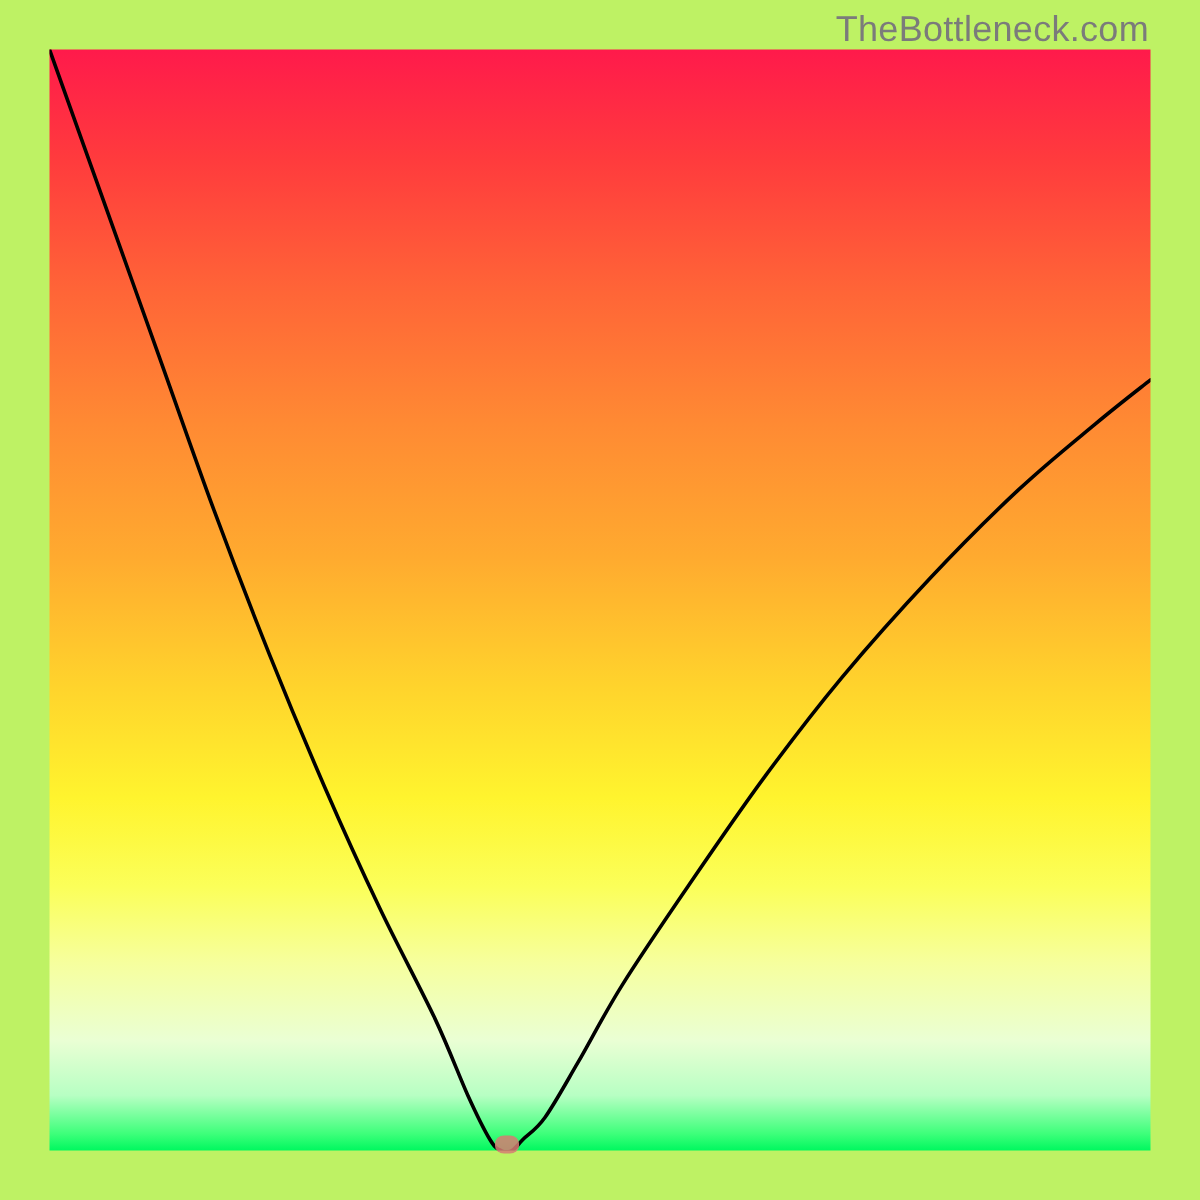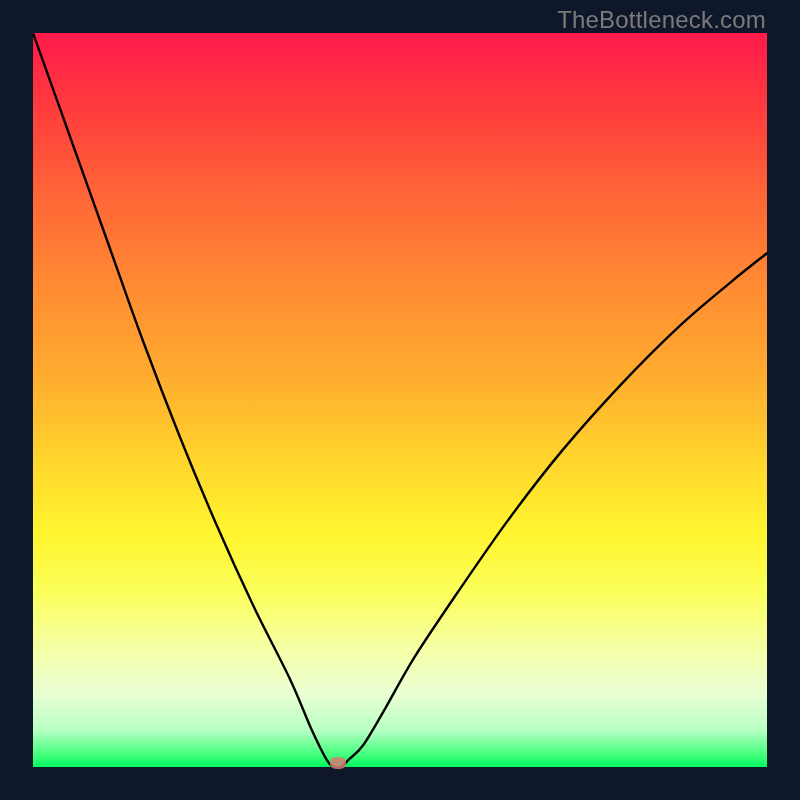--- a/index.html
+++ b/index.html
@@ -10,21 +10,21 @@
     background: #000;
     overflow: hidden;
     font-family: Arial, Helvetica, sans-serif;
   }
   .frame {
     position: absolute;
     top: 0;
     left: 0;
     width: 800px;
     height: 800px;
-    background: #0f172a;
+    background: #bef264;
   }
   .plot-area {
     position: absolute;
     top: 33px;
     left: 33px;
     width: 734px;
     height: 734px;
     background: linear-gradient(to bottom,
       #ff1a4b 0%,
       #ff3b3d 10%,

